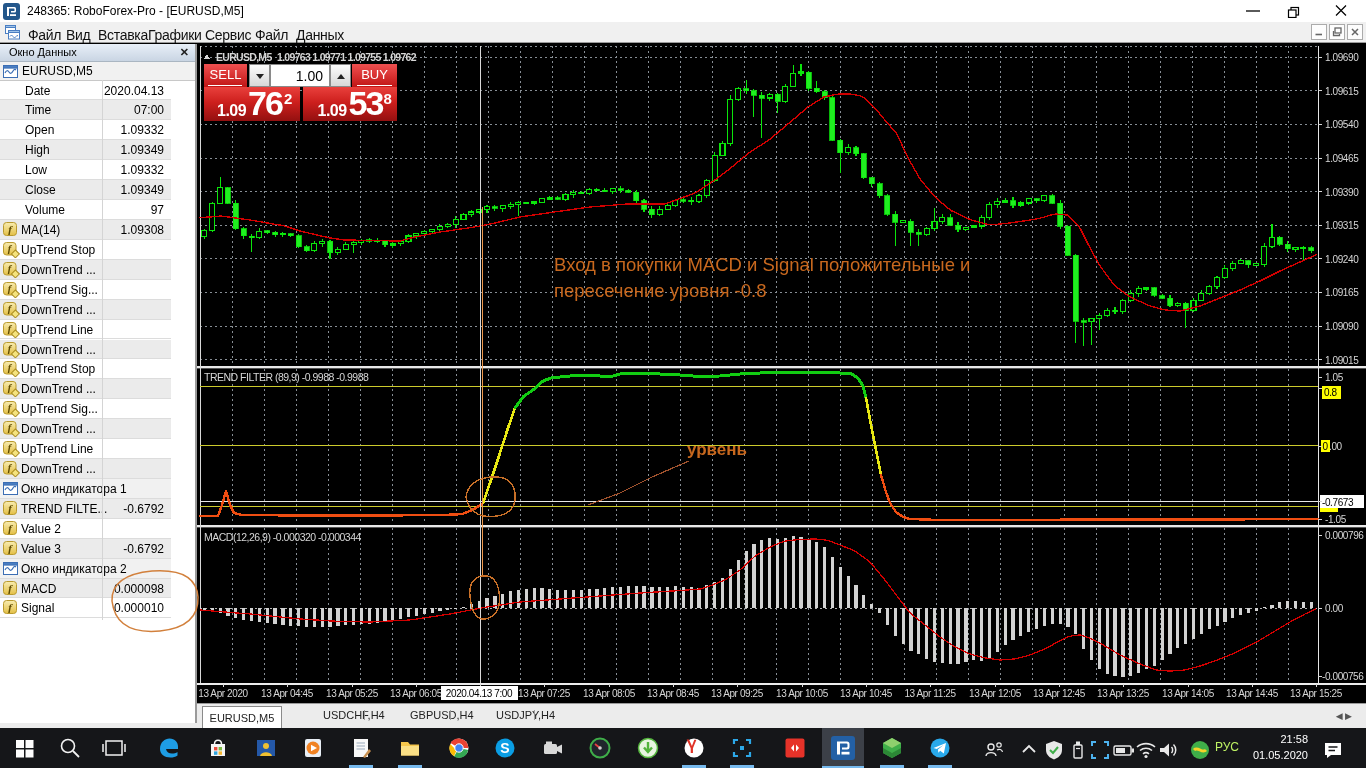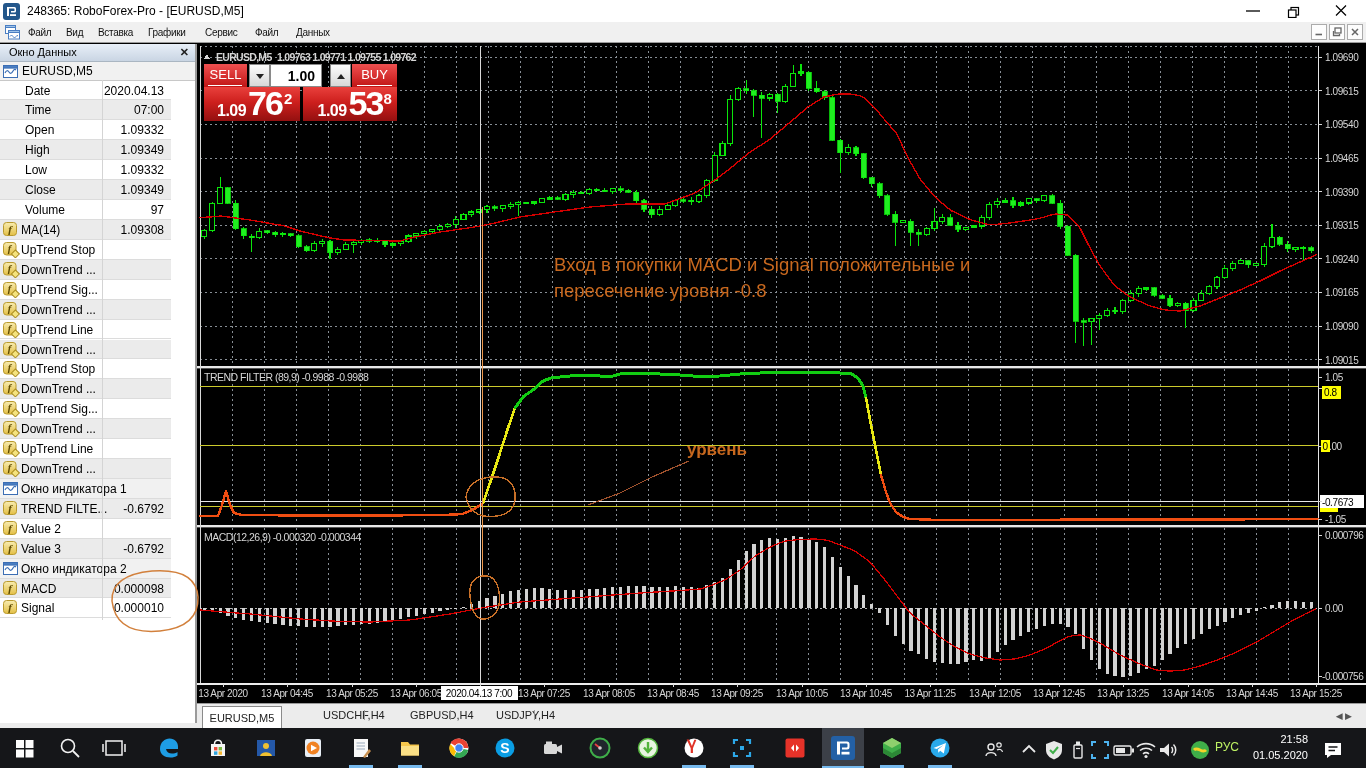--- a/index.html
+++ b/index.html
@@ -1,18 +1,18 @@
 <!DOCTYPE html>
 <html><head><meta charset="utf-8"><style>
 * { margin:0; padding:0; box-sizing:border-box; }
 body { width:1366px; height:768px; overflow:hidden; font-family:"Liberation Sans",sans-serif; position:relative; background:#000; }
 .titlebar { position:absolute; left:0; top:0; width:1366px; height:22px; background:#ffffff; }
 .titlebar .txt { position:absolute; left:27px; top:4px; font-size:12px; color:#000; }
 .menubar { position:absolute; left:0; top:22px; width:1366px; height:21px; background:#f0f0f0; border-bottom:1px solid #9a9a9a; }
-.menubar span.m { position:absolute; top:5px; font-size:10px; letter-spacing:-0.3px; color:#111; }
+.menubar span.m { position:absolute; top:5px; font-size:14px; letter-spacing:-0.3px; color:#111; }
 .wbtn { position:absolute; top:24px; width:16px; height:16px; background:#fdfdfd; border:1px solid #ababab; color:#555; font-size:9px; text-align:center; line-height:14px; }
 .dw { position:absolute; left:0; top:44px; width:197px; height:679px; background:#fff; border-right:2px solid #9a9a9a; }
 .dwhead { position:absolute; left:0; top:0; width:195px; height:18px; background:linear-gradient(#e8eff8,#c9d5e3); border-bottom:1px solid #aab6c2; font-size:11px; color:#000; padding:2px 0 0 9px; }
 .dwx { position:absolute; right:6px; top:2px; font-size:11px; font-weight:bold; color:#222; }
 .symrow { position:absolute; left:0; top:18px; width:195px; height:18.5px; background:#f1f1f1; border-bottom:1px solid #c8c8c8; font-size:12px; }
 .symrow span { position:absolute; left:22px; top:2px; color:#000; }
 .symrow .ric { position:absolute; left:3px; top:2px; }
 .drow { position:absolute; left:0; width:171px; height:19.92px; border-bottom:1px solid #dcdcdc; font-size:12px; color:#000; }
 .drow .rname { position:absolute; top:3px; }
 .drow .rval { position:absolute; right:7px; top:3px; }
@@ -21,21 +21,21 @@
 .tabbar { position:absolute; left:197px; top:703px; width:1169px; height:25px; background:#ececec; border-top:1px solid #9a9a9a; font-size:11px; color:#222; }
 .tab-active { position:absolute; left:5px; top:2px; width:80px; height:23px; background:#fff; border:1px solid #8a8a8a; border-bottom:none; text-align:center; padding-top:5px; }
 .tab { position:absolute; top:5px;padding-left:28px; }
 .tsep { position:absolute; top:4px; color:#999; }
 .taskbar { position:absolute; left:0; top:728px; width:1366px; height:40px; background:#151619; }
 .clock { position:absolute; right:58px; top:3px; color:#fff; font-size:11px; text-align:right; line-height:16px; }
 .rus { position:absolute; left:1215px; top:12px; color:#bef264; font-size:12px; }
 .sellbuy { position:absolute; left:204px; top:64px; width:193px; height:57px; }
 .btn { position:absolute; color:#fff; font-size:13px; text-align:center; background:linear-gradient(#ef5050,#c01515); }
 .spin { position:absolute; background:linear-gradient(#fcfcfc,#d8d8d8); border:1px solid #8a8a8a; }
-.lot { position:absolute; left:66px; top:0; width:52px; height:23px; background:#fff; border:1px solid #8a8a8a; font-size:14px; color:#000; text-align:right; padding:3px 6px 0 0;font-weight:bold; }
+.lot { position:absolute; left:66px; top:0; width:60px; height:23px; background:#fff; border:1px solid #8a8a8a; font-size:14px; color:#000; text-align:right; padding:3px 6px 0 0; }
 .price { position:absolute; top:23px; height:34px; background:linear-gradient(#e9403c,#cd1f1d 45%,#931010); color:#fff; }
 .arr { width:0; height:0; display:inline-block; }
 </style></head>
 <body>
 
 <div class="titlebar">
  <svg width="17" height="17" viewBox="0 0 17 17" style="position:absolute;left:3px;top:3px">
       <rect width="17" height="17" rx="3" fill="#23578b"></rect>
       <path d="M4 4 H11.5 Q13 4 13 5.5 V8 Q13 9.5 11.5 9.5 H8 V8 H11 Q11.5 8 11.5 7.5 V6 Q11.5 5.5 11 5.5 H6 V13 H4 Z" fill="#fff"></path>
       <rect x="7" y="11.2" width="6" height="1.8" fill="#fff"></rect>

